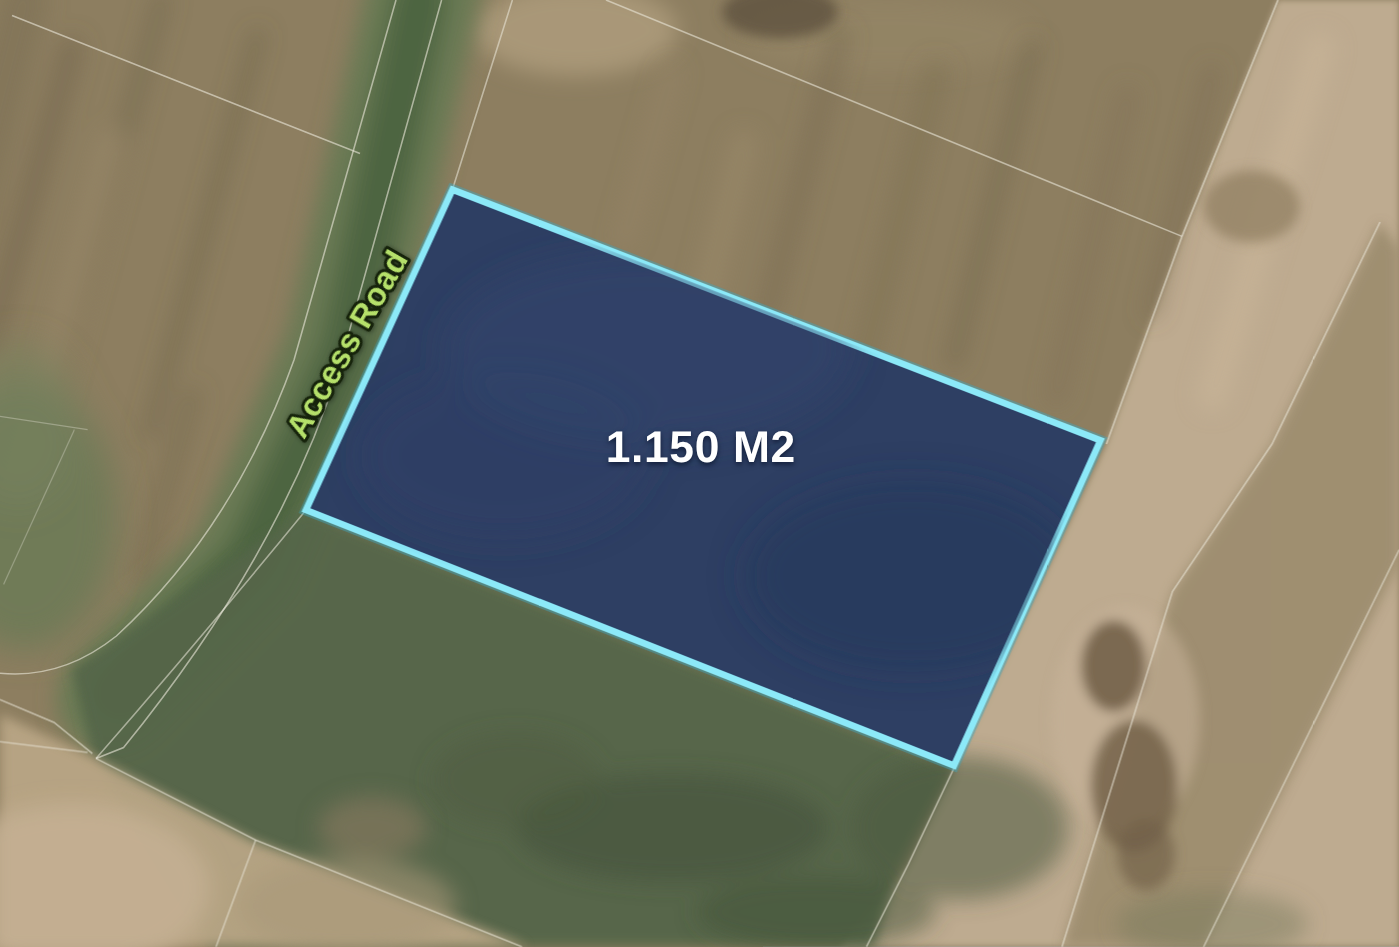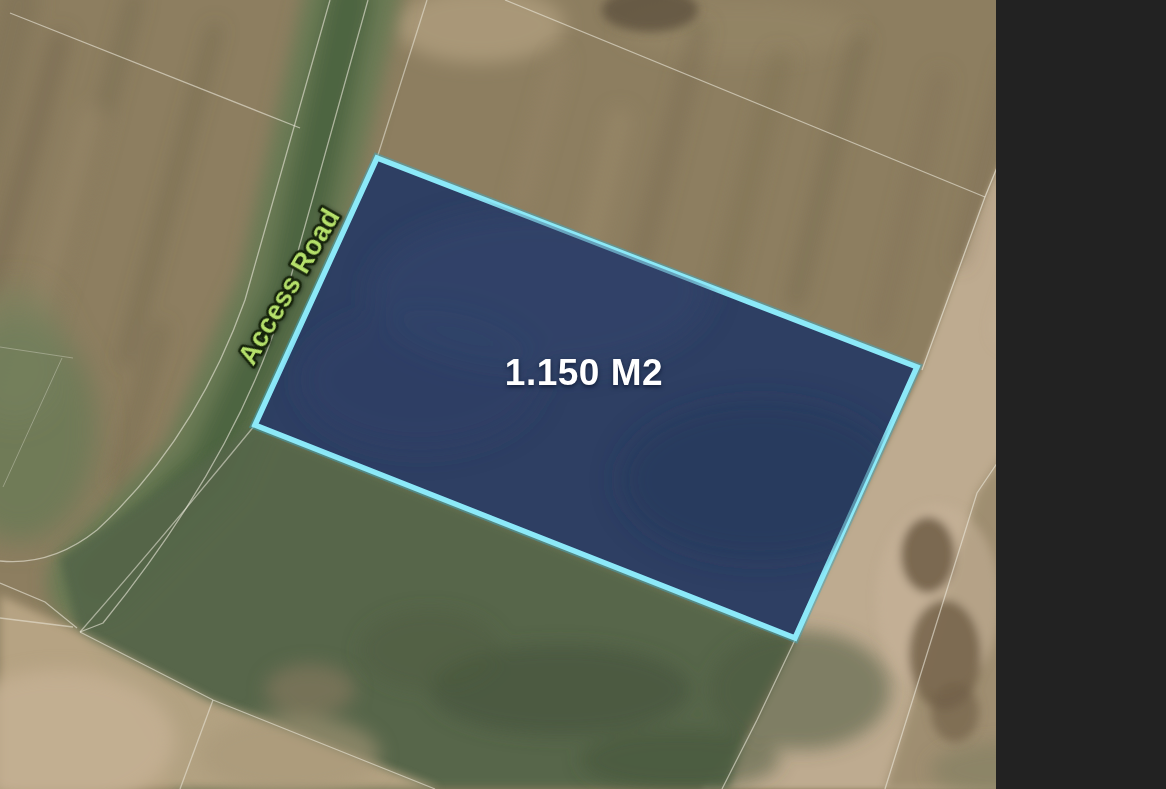--- a/index.html
+++ b/index.html
@@ -1,17 +1,17 @@
 <!DOCTYPE html>
 <html><head>
 <meta charset="utf-8">
 <style>
   html,body{margin:0;padding:0;background:#222;}
   .map-canvas{
-    position:relative;width:996px;height:789px;overflow:hidden;
+    position:relative;width:1166px;height:789px;overflow:hidden;
     background:#ffffff;font-family:"Liberation Sans",sans-serif;
   }
   .map-canvas svg{display:block;position:absolute;left:0;top:0;}
   text.area-label{
     font-family:"Liberation Sans",sans-serif;font-weight:bold;font-size:37px;
     letter-spacing:.5px;filter:drop-shadow(0 2px 2px rgba(12,22,48,.85));
   }
   text.road-label{
     font-family:"Liberation Sans",sans-serif;font-weight:bold;font-size:27px;
     letter-spacing:.5px;filter:drop-shadow(0 1px 2px rgba(0,0,0,.4));

